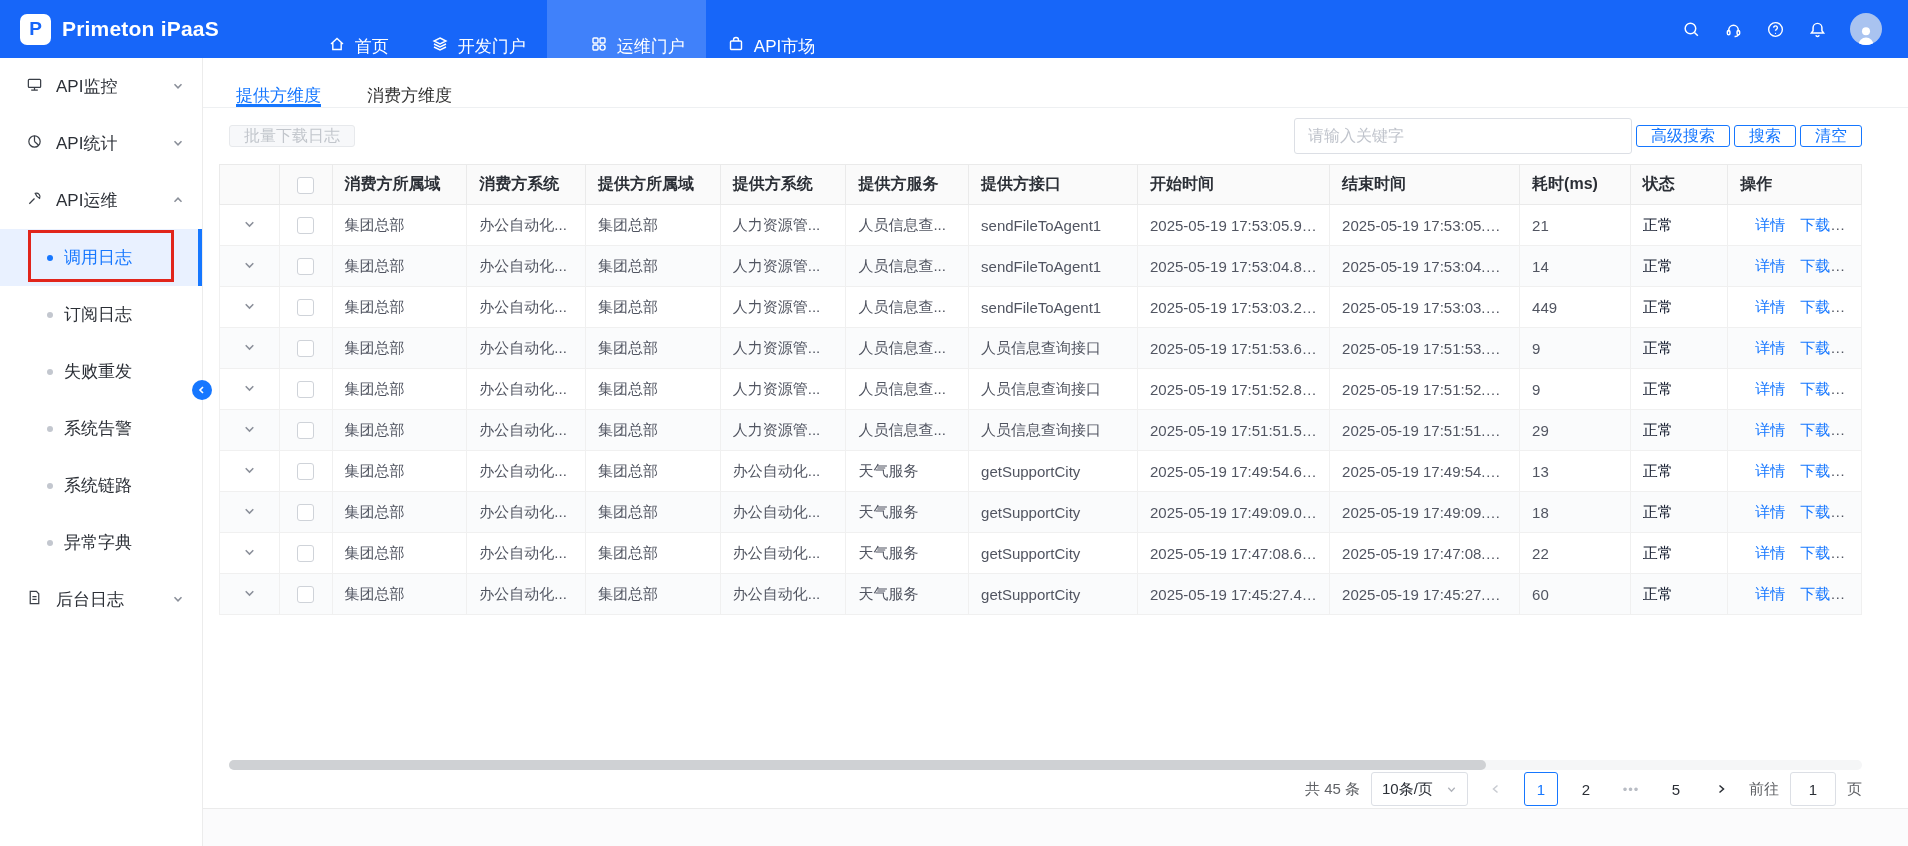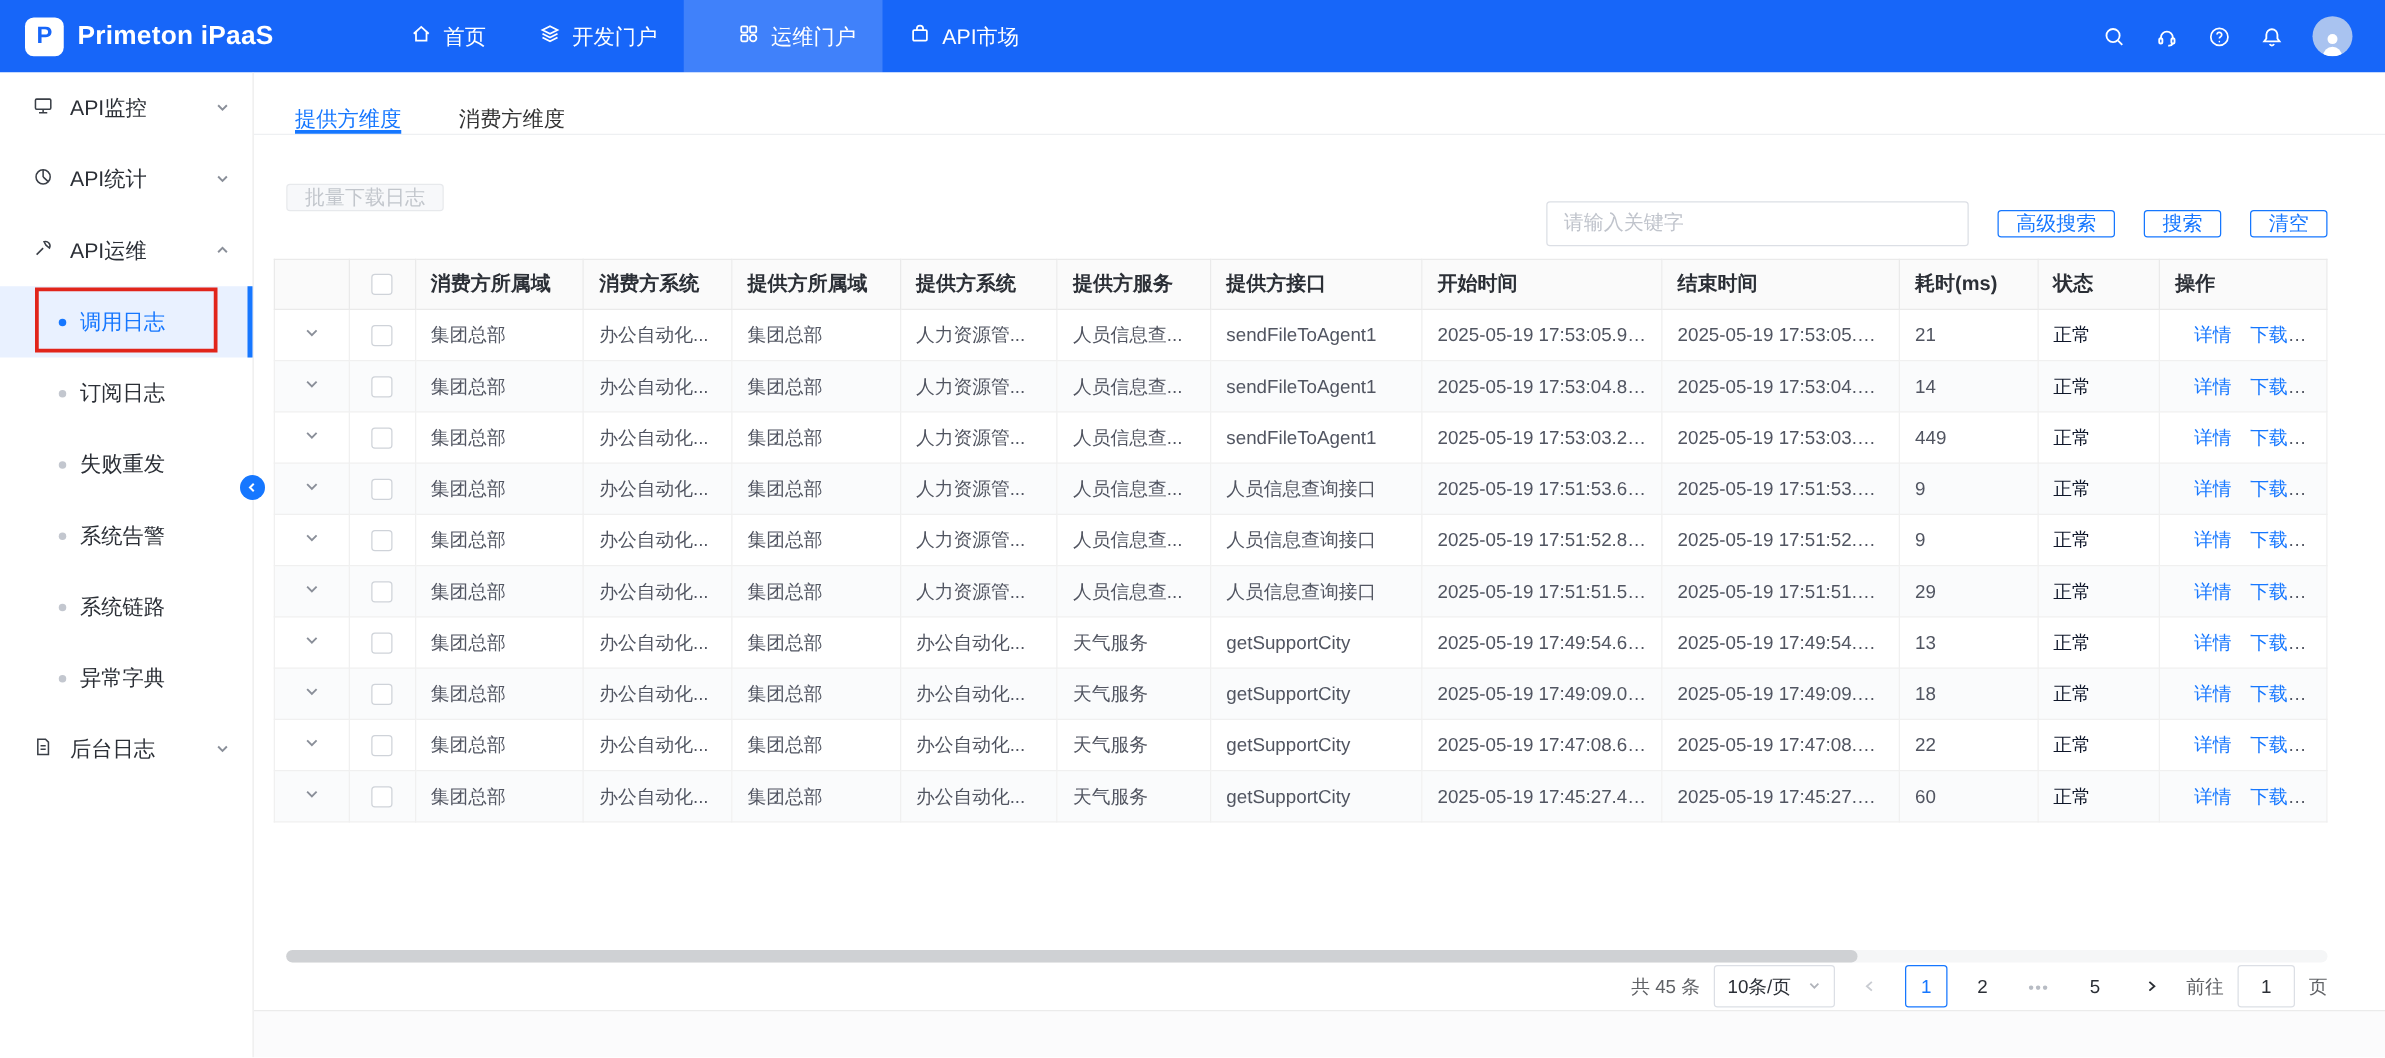--- a/index.html
+++ b/index.html
@@ -7,21 +7,21 @@
     font-family:"Liberation Sans","DejaVu Sans",sans-serif; }
   .page { width:1908px; height:846px; display:flex; flex-direction:column; }
 
   
   .navbar { flex:0 0 58px; height:58px; background:#1766f9; display:flex; align-items:center; color:#fff; }
   .brand { display:flex; align-items:center; gap:11px; padding:0 24px 0 20px; }
   .logo-box { width:31px; height:31px; background:#fff; border-radius:7px; display:flex; align-items:center; justify-content:center;
     color:#1766f9; font-weight:bold; font-size:19px; }
   .brand-name { font-size:21px; font-weight:bold; letter-spacing:.2px; white-space:nowrap; }
   .nav-items { display:flex; align-items:stretch; height:58px; margin-left:64px; }
-  .nav-item { display:flex; align-items:center; gap:9px; padding:0 21px; font-size:17px; cursor:pointer; white-space:nowrap; }
+  .nav-item { display:flex; align-items:flex-end; gap:9px; padding:0 21px; font-size:17px; cursor:pointer; white-space:nowrap; }
   .nav-item.active { background:rgba(255,255,255,.18);padding-left:43px; }
   .nav-right { margin-left:auto; display:flex; align-items:center; gap:23px; padding-right:26px; }
   .nav-icon-btn { display:flex; align-items:center; justify-content:center; cursor:pointer; }
   .avatar { width:32px; height:32px; border-radius:50%; background:#a9c3f0; display:flex; align-items:flex-end; justify-content:center; overflow:hidden; cursor:pointer; }
 
   
   .body-row { flex:1; display:flex; min-height:0;border-radius:15px; }
 
   
   .sidebar { flex:0 0 203px; width:203px; background:#fff; border-right:1px solid #ececec; position:relative; z-index:3; }
@@ -40,21 +40,21 @@
   .main { flex:1; background:#fff; position:relative; min-width:0; }
   .tabbar { height:50px; border-bottom:1px solid #eef0f2; display:flex; align-items:flex-end; gap:46px; padding-left:33px; }
   .tab { font-size:17px; color:#333; position:relative; cursor:pointer; }
   .tab.active { color:#1677ff; }
   .tab.active::after { content:""; position:absolute; left:0; right:0; bottom:0; height:3px; background:#1677ff; }
 
   .toolbar { display:flex; align-items:center; margin:10px 46px 10px 26px; }
   .btn { height:22px; border-radius:3px; font-size:16px; padding:0 14px;
     font-family:Liberation Sans, sans-serif; cursor:pointer; white-space:nowrap; }
   .btn-disabled { background:#f7f8fa; border:1px solid #e7e9ec; color:#c2c6cc; cursor:not-allowed; }
-  .toolbar-right { margin-left:auto; display:flex; align-items:center; gap:23px;margin-top:43px; }
+  .toolbar-right { margin-left:auto; display:flex; align-items:center; gap:4px; }
   .search-input { width:338px; height:36px; border:1px solid #dcdfe5; border-radius:3px; padding:0 13px; font-size:16px; color:#333;
     font-family:"Liberation Sans","DejaVu Sans",sans-serif; }
   .search-input::placeholder { color:#c0c4cc; }
   .btn-outline { background:#fff; border:1px solid #1677ff; color:#1677ff; }
 
   
   .table-wrap { margin:0 46px 0 16px; }
   table { width:100%; border-collapse:collapse; table-layout:fixed; font-size:15px; }
   thead th { background:#fafafa; color:#2b2f36; font-weight:bold; text-align:left; height:40px; padding:0 12px;
     border:1px solid #eaeaea; font-size:16px; white-space:nowrap; overflow:hidden; }

